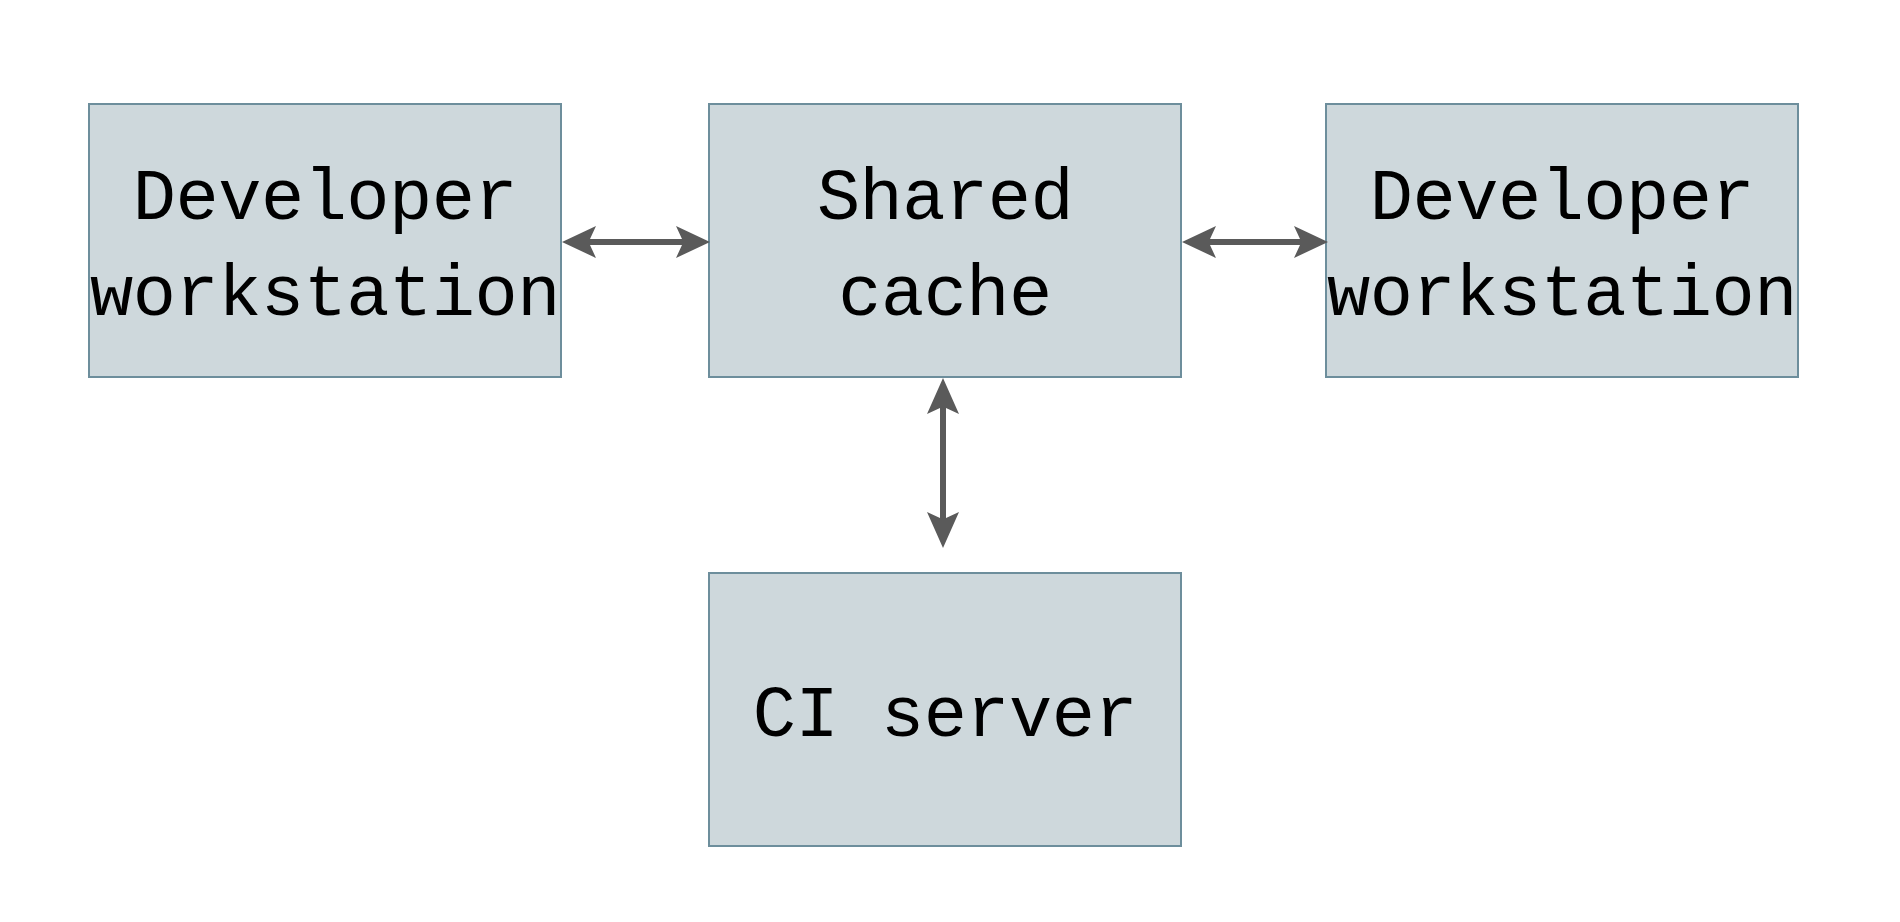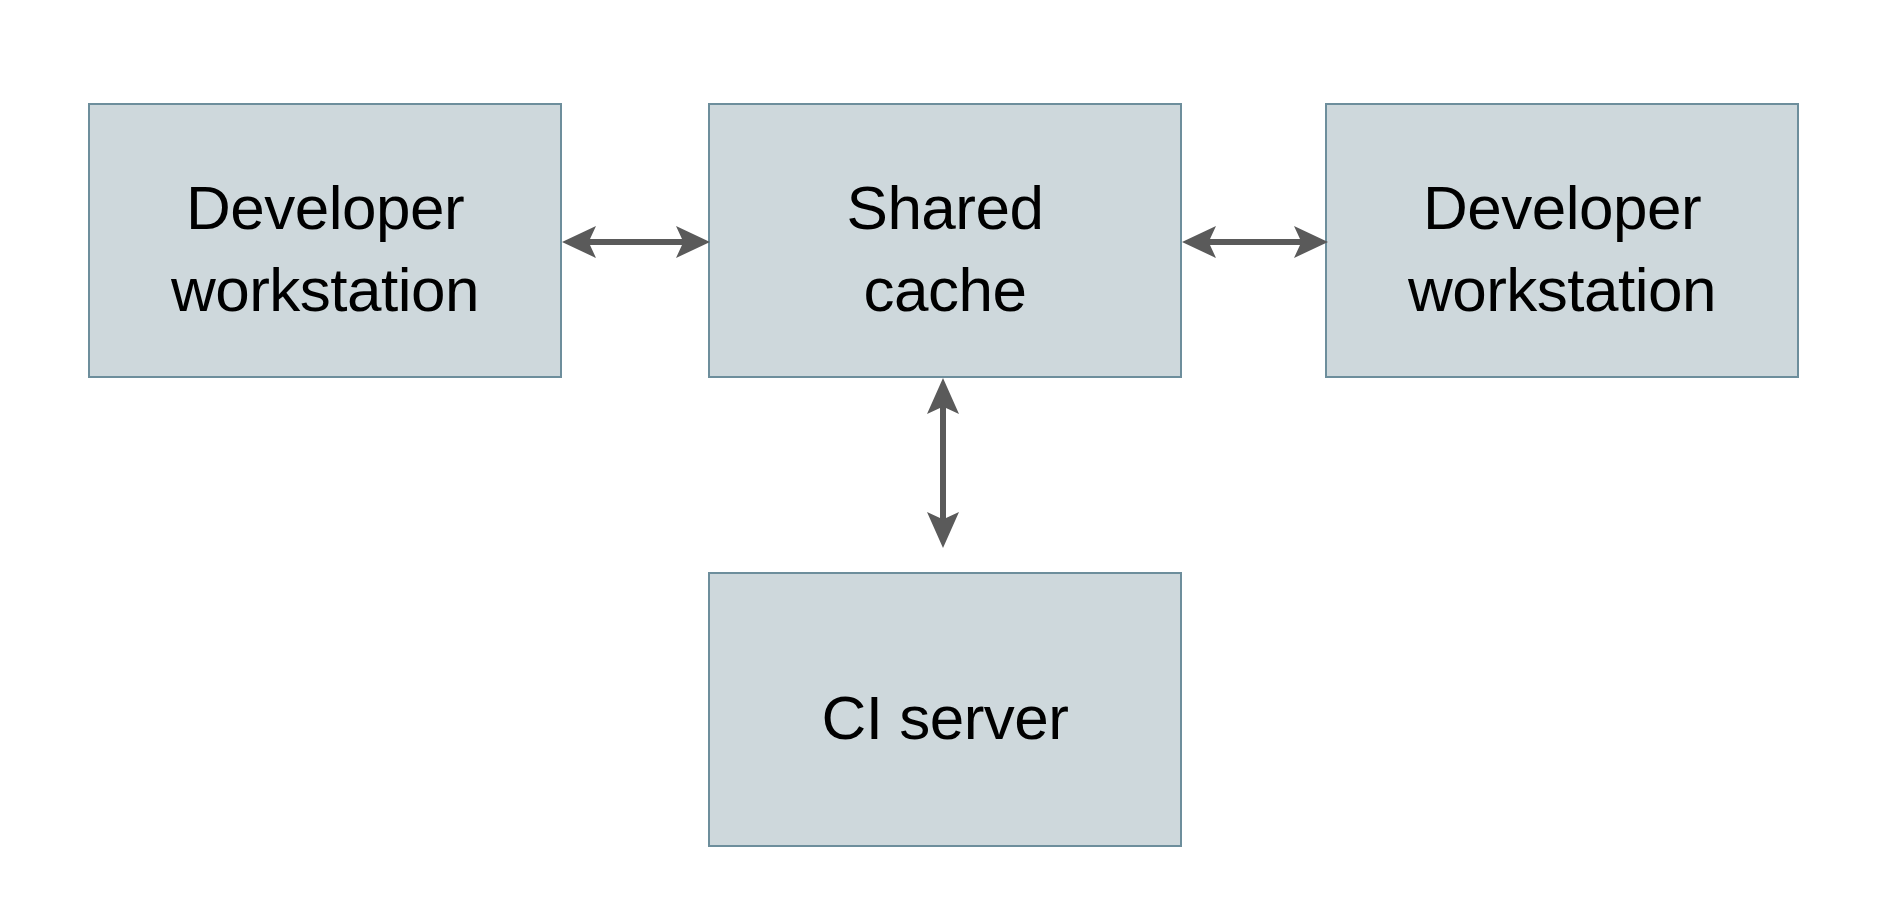--- a/index.html
+++ b/index.html
@@ -22,22 +22,22 @@
     box-sizing: border-box;
     background: #ced8dc;
     border: 2px solid #6d8e9c;
     display: flex;
     align-items: center;
     justify-content: center;
     text-align: center;
   }
   .node-label {
     color: #000000;
-    font-family: Liberation Sans, sans-serif;
-    font-size: 62px;
+    font-family: Liberation Mono, monospace;
+    font-size: 72px;
     line-height: 1.32;
     font-weight: 400;
     letter-spacing: -0.5px;
     white-space: pre-line;
     padding: 0 6px;
     margin-top: 16px;
   }
   .connector {
     position: absolute;
     pointer-events: auto;

